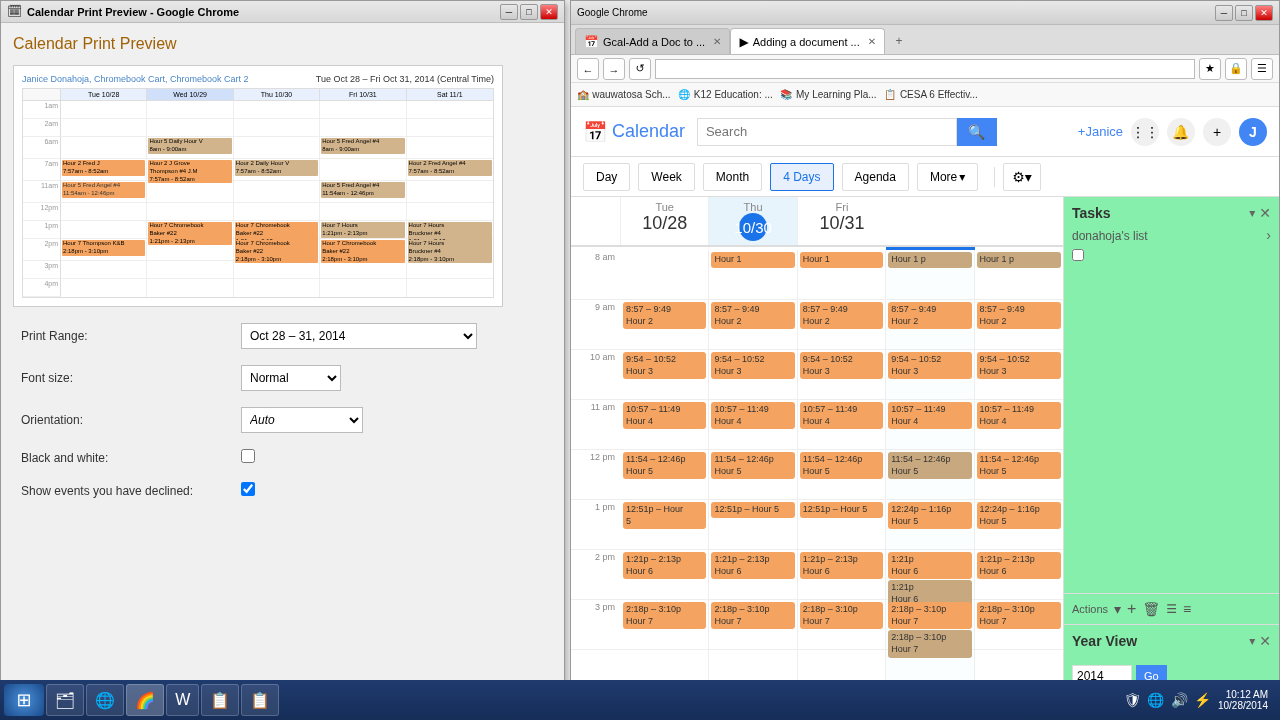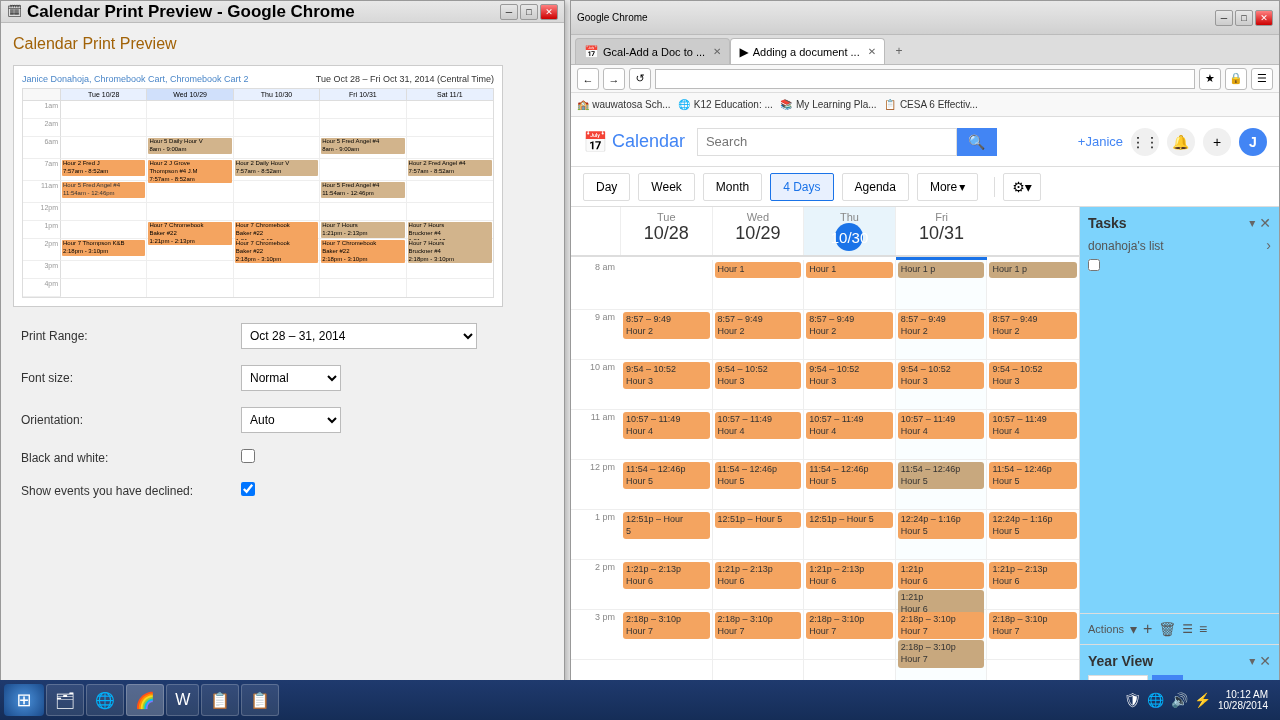--- a/index.html
+++ b/index.html
@@ -17,21 +17,21 @@
     }
     .title-bar {
       background: linear-gradient(to bottom, #e8e8e8, #d8d8d8);
       height: 22px;
       display: flex;
       align-items: center;
       padding: 0 6px;
       border-bottom: 1px solid #bbb;
     }
     .title-bar-icon { width: 16px; height: 16px; margin-right: 4px; }
-    .title-bar-text { font-size: 17px; font-weight: bold; flex: 1; }
+    .title-bar-text { font-size: 11px; font-weight: bold; flex: 1; }
     .title-bar-buttons { display: flex; gap: 2px; }
     .tb-btn {
       width: 18px; height: 16px;
       background: linear-gradient(to bottom, #e8e8e8, #ccc);
       border: 1px solid #999;
       border-radius: 2px;
       font-size: 9px;
       display: flex; align-items: center; justify-content: center;
       cursor: pointer;
     }
@@ -91,40 +91,41 @@
       padding: 0 4px;
       cursor: pointer;
     }
     .print-range-select {
       width: 236px;
     }
     .font-size-select {
       width: 100px;
     }
     .orientation-select {
-      width: 100px;
+      width: 122px;
+      font-style: italic;
     }
     .form-checkbox {
       width: 14px; height: 14px;
       cursor: pointer;
     }
 
     
     .right-window {
       position: absolute;
       top: 0;
       left: 570px;
       width: 710px;
       height: 720px;
       background: white;
       border: 1px solid #999;
     }
     .chrome-title-bar {
       background: linear-gradient(to bottom, #e8e8e8, #d0d0d0);
-      height: 34px;
+      height: 24px;
       display: flex;
       align-items: center;
       padding: 0 6px;
       border-bottom: 1px solid #bbb;
     }
     .chrome-tabs {
       background: #ddd;
       height: 30px;
       display: flex;
       align-items: flex-end;
@@ -616,24 +617,20 @@
   <div style="display:flex; height: calc(100% - 220px);">
 
     <div style="flex:1; overflow:hidden; display:flex; flex-direction:column;">
 
       <div style="display:grid; grid-template-columns: 50px repeat(5, 1fr); border-bottom:2px solid #ddd; background:white; flex-shrink:0;">
         <div style="border-right:1px solid #eee;"></div>
         <div style="text-align:center; padding:4px 2px; border-right:1px solid #eee; font-size:11px; color:#888;">
           <div>Tue</div>
           <div style="font-size:18px; font-weight:300; color:#333;">10/28</div>
         </div>
-        <div style="text-align:center; padding:4px 2px; border-right:1px solid #eee; font-size:11px; color:#888;">
-          <div>Wed</div>
-          <div style="font-size:18px; font-weight:300; color:#333;">10/29</div>
-        </div>
 
         <div style="text-align:center; padding:4px 2px; border-right:1px solid #eee; font-size:11px; color:#888; background:#e8f4fb;">
           <div>Thu</div>
           <div style="font-size:18px; font-weight:300;">
             <span style="background:#1a73e8; color:white; border-radius:50%; width:28px; height:28px; display:inline-flex; align-items:center; justify-content:center; font-size:15px;">10/30</span>
           </div>
         </div>
         <div style="text-align:center; padding:4px 2px; font-size:11px; color:#888;">
           <div>Fri</div>
           <div style="font-size:18px; font-weight:300; color:#333;">10/31</div>
@@ -796,21 +793,21 @@
               <div class="gcal-event gcal-ev-orange">1:21p – 2:13p<br>Hour 6</div>
             </div>
             <div style="height:50px; border-bottom:1px solid #eee; padding:1px;">
               <div class="gcal-event gcal-ev-orange">2:18p – 3:10p<br>Hour 7</div>
             </div>
           </div>
         </div>
       </div>
     </div>
 
-    <div style="width:200px; border-left:1px solid #ddd; background:#7dd3fc; display:flex; flex-direction:column;">
+    <div style="width:216px; border-left:1px solid #ddd; background:#86efac; display:flex; flex-direction:column;">
 
       <div style="padding:8px; border-bottom:1px solid #ddd; flex:1;">
         <div style="display:flex; align-items:center; justify-content:space-between; margin-bottom:6px;">
           <span style="font-size:14px; font-weight:bold; color:#333;">Tasks</span>
           <div style="display:flex; gap:4px;">
             <button style="border:none; background:none; cursor:pointer; font-size:12px; color:#666;">▾</button>
             <button style="border:none; background:none; cursor:pointer; font-size:14px; color:#666;">✕</button>
           </div>
         </div>
         <div style="display:flex; align-items:flex-end; justify-content:space-between; margin-bottom:6px;">
@@ -826,21 +823,21 @@
       <div style="padding:6px 8px; border-bottom:1px solid #ddd; display:flex; gap:6px; align-items:center; font-size:11px;">
         <span style="color:#555;">Actions</span>
         <button style="border:none; background:none; cursor:pointer; color:#555; font-size:14px;">▾</button>
         <button style="border:none; background:none; cursor:pointer; color:#555; font-size:16px;">+</button>
         <button style="border:none; background:none; cursor:pointer; color:#555; font-size:14px;">🗑</button>
         <button style="border:none; background:none; cursor:pointer; color:#555; font-size:12px;">☰</button>
         <button style="border:none; background:none; cursor:pointer; color:#555; font-size:14px;">≡</button>
       </div>
 
       <div style="padding:8px;">
-        <div style="display:flex; align-items:center; justify-content:space-between; margin-bottom:6px;">
+        <div style="display:flex; align-items:center; justify-content:space-between; margin-bottom:16px;">
           <span style="font-size:14px; font-weight:bold; color:#333;">Year View</span>
           <div style="display:flex; gap:4px;">
             <button style="border:none; background:none; cursor:pointer; font-size:12px; color:#666;">▾</button>
             <button style="border:none; background:none; cursor:pointer; font-size:14px; color:#666;">✕</button>
           </div>
         </div>
         <div style="display:flex; align-items:center; gap:4px;">
           <input class="year-input" type="text" value="2014" style="">
           <button class="go-btn">Go</button>
         </div>

